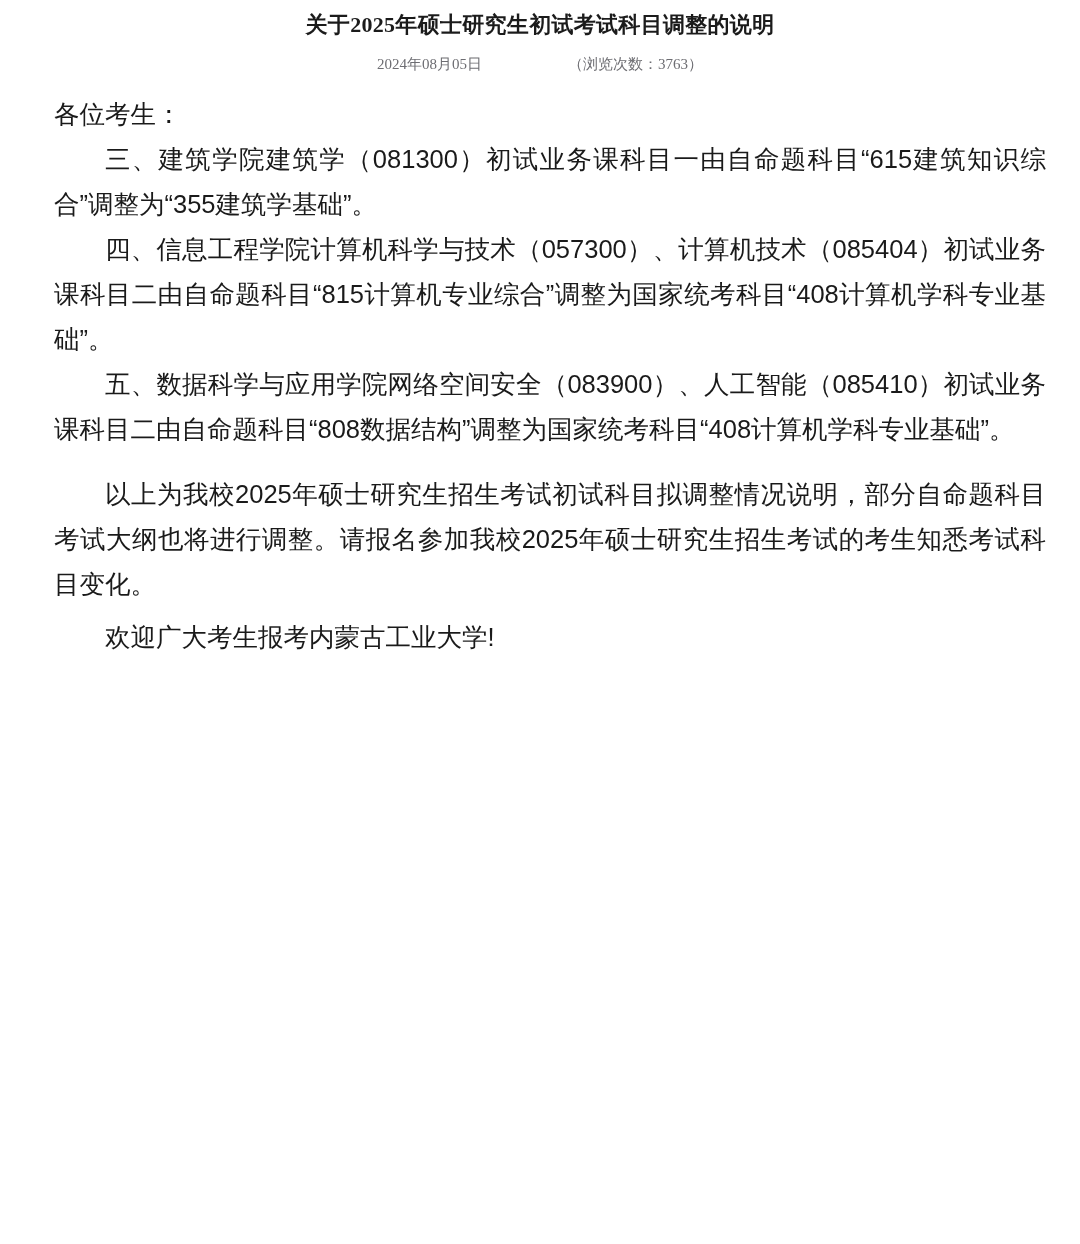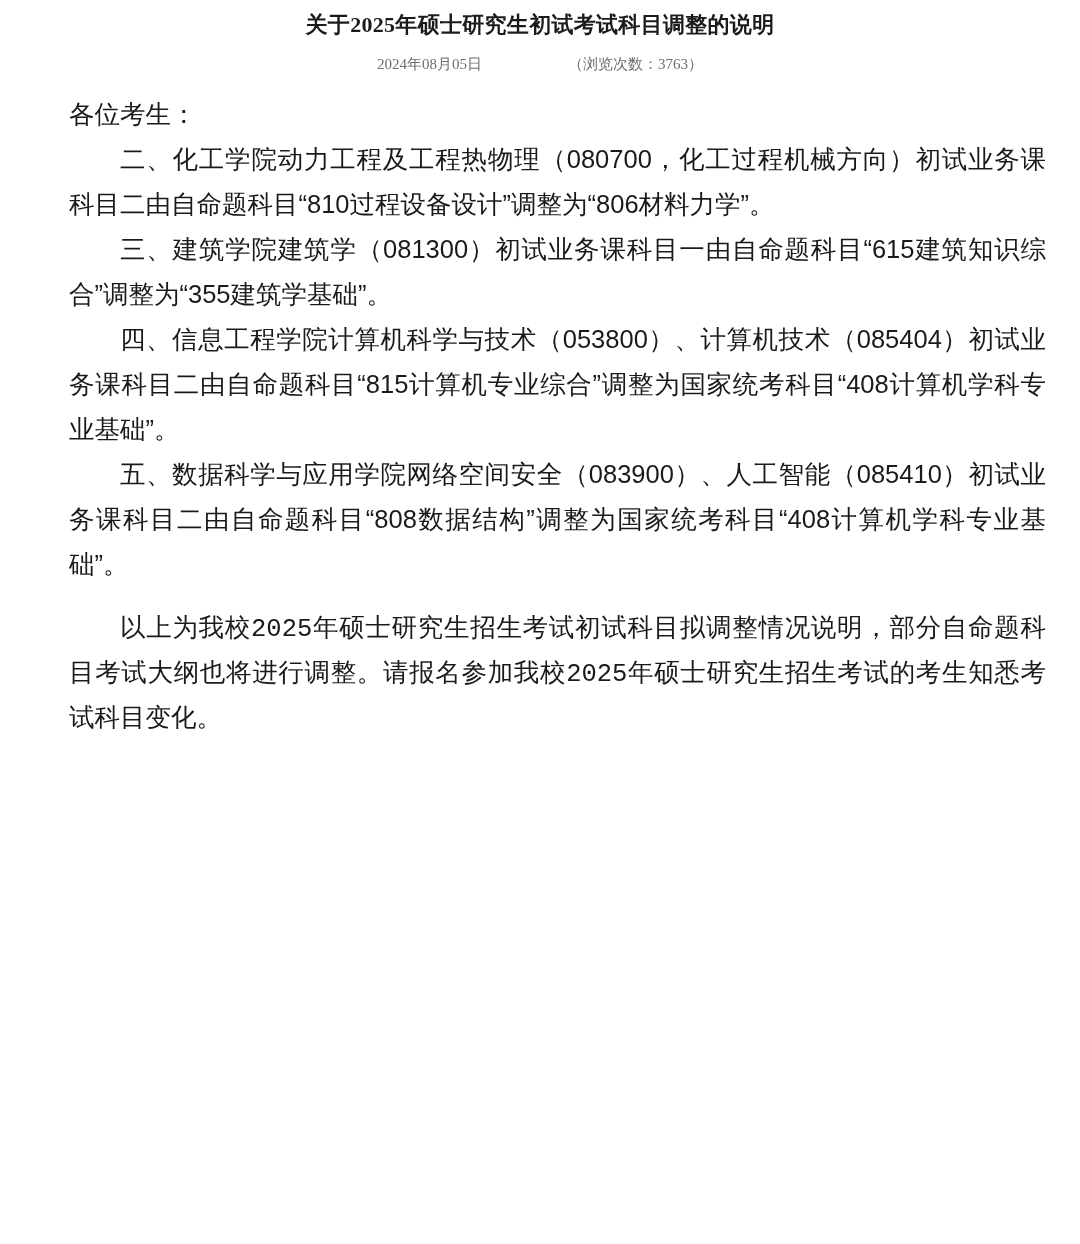--- a/index.html
+++ b/index.html
@@ -53,23 +53,22 @@
     white-space: nowrap;
   }
 
   .doc-meta .meta-item {
     display: inline-block;
   }
 
   
   .doc-body {
     margin-top: 18px;
-    padding-left: 22px;
+    padding-left: 54px;
     padding-right: 34px;
-    margin-left: 47px;
   }
 
   .para {
     font-size: 25.5px;
     line-height: 45px;
     color: #1a1a1a;
     margin: 0;
     text-align: justify;
     text-justify: inter-ideograph;
     word-break: break-all;
@@ -85,21 +84,20 @@
   .para.indent {
     text-indent: 2em;
   }
 
   
   .para.gap-sm {
     margin-top: 8px;
   }
   .para.gap-md {
     margin-top: 20px;
-    font-family: Liberation Mono, monospace;
   }
 </style>
 </head>
 <body>
 
 <div class="page">
 
   <div class="doc-header">
     <h1 class="doc-title">关于2025年硕士研究生初试考试科目调整的说明</h1>
 
@@ -108,26 +106,26 @@
       <span class="meta-item">（浏览次数：3763）</span>
     </div>
   </div>
 
   <div class="doc-body">
 
     <p class="para salutation">各位考生：</p>
 
 
 
-    <p class="para indent">二、化工学院动力工程及工程热物理（080700，化工过程机械方向）初试业务课科目二由自命题科目“810过程设备设计”调整为“806材料力学”。</p>
 
     <p class="para indent">三、建筑学院建筑学（081300）初试业务课科目一由自命题科目“615建筑知识综合”调整为“355建筑学基础”。</p>
 
-    <p class="para indent">四、信息工程学院计算机科学与技术（053800）、计算机技术（085404）初试业务课科目二由自命题科目“815计算机专业综合”调整为国家统考科目“408计算机学科专业基础”。</p>
+    <p class="para indent">四、信息工程学院计算机科学与技术（057300）、计算机技术（085404）初试业务课科目二由自命题科目“815计算机专业综合”调整为国家统考科目“408计算机学科专业基础”。</p>
 
     <p class="para indent">五、数据科学与应用学院网络空间安全（083900）、人工智能（085410）初试业务课科目二由自命题科目“808数据结构”调整为国家统考科目“408计算机学科专业基础”。</p>
 
     <p class="para indent gap-md">以上为我校2025年硕士研究生招生考试初试科目拟调整情况说明，部分自命题科目考试大纲也将进行调整。请报名参加我校2025年硕士研究生招生考试的考生知悉考试科目变化。</p>
 
 
+    <p class="para indent gap-sm">欢迎广大考生报考内蒙古工业大学!</p>
 
   </div>
 </div>
 
 </body></html>

